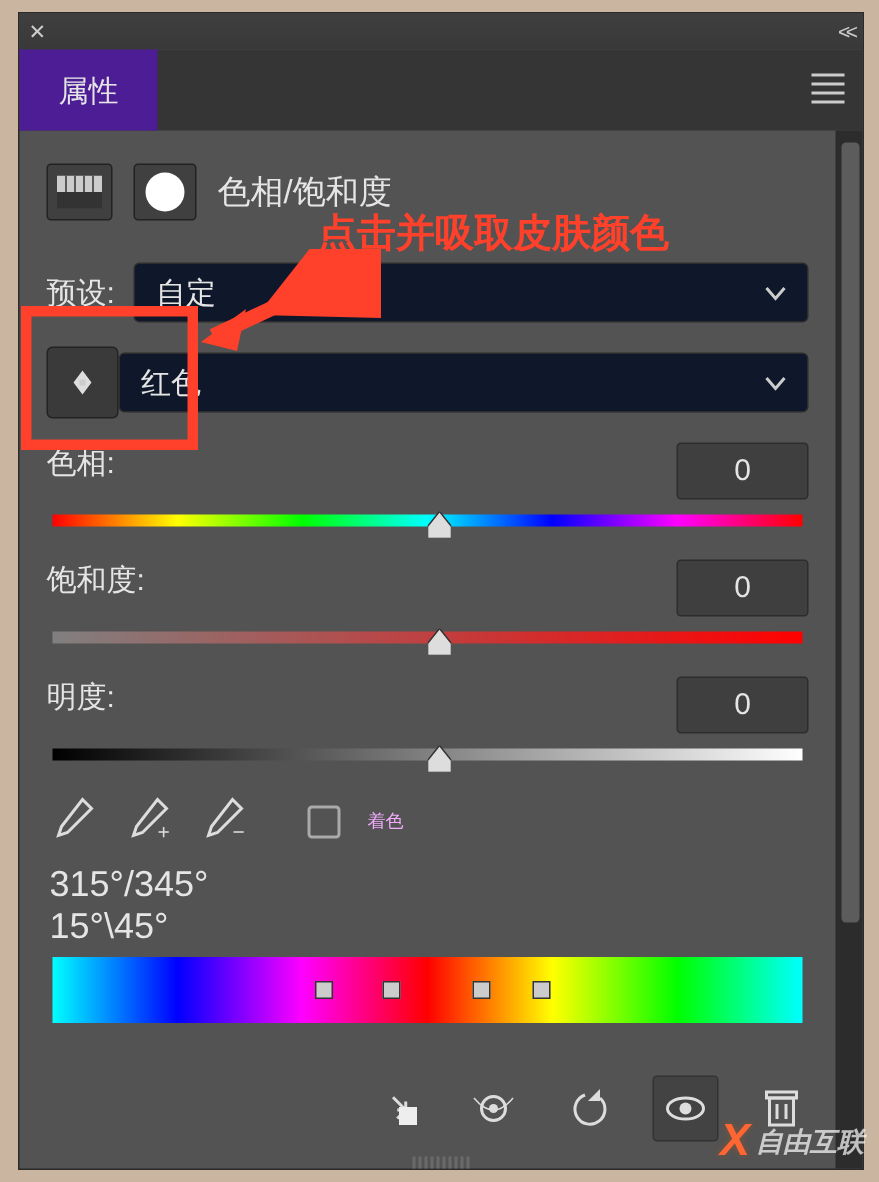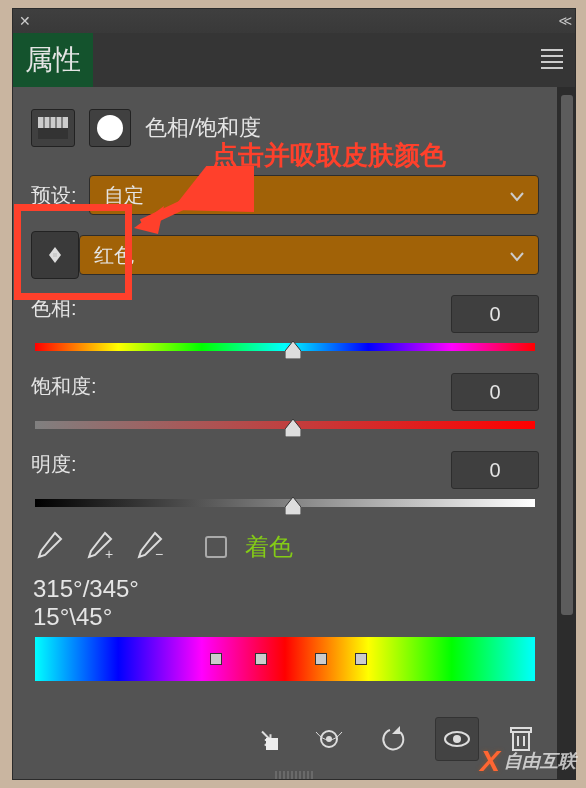--- a/index.html
+++ b/index.html
@@ -2,50 +2,50 @@
 <html><head>
 <meta charset="utf-8">
 <style>
 * { margin: 0; padding: 0; box-sizing: border-box; font-family: "Microsoft YaHei", Arial, sans-serif; }
 body { width: 586px; height: 788px; background: #c9b5a0; position: relative; overflow: hidden; }
 .panel { position: absolute; left: 12px; top: 8px; width: 564px; height: 772px; background: #535353; border: 1px solid #2b2b2b; }
 .title-bar { height: 24px; background: linear-gradient(#3f3f3f,#393939); display: flex; align-items: center; padding: 0 6px; justify-content: space-between; }
 .close-btn { width: 14px; height: 14px; color: #ccc; cursor: pointer; font-size: 14px; line-height: 1; }
 .collapse-btn { color: #ccc; font-size: 14px; letter-spacing: -3px; }
 .tab-strip { height: 54px; background: #353535; display: flex; align-items: flex-start; }
-.tab { background: #14532d; height: 54px; padding: 0 12px; display: flex; align-items: center; color: #e5e5e5; font-size: 28px; position: relative; }
+.tab { background: #4c1d95; height: 54px; padding: 0 26px; display: flex; align-items: center; color: #e5e5e5; font-size: 20px; position: relative; }
 .tab-menu { margin-left: auto; margin-right: 12px; margin-top: 16px; display: flex; flex-direction: column; gap: 4px; cursor: pointer; }
 .tab-menu span { display: block; width: 22px; height: 2px; background: #ccc; }
 .panel-body { position: absolute; left: 0; right: 0; top: 78px; bottom: 0; display: flex; }
 .content { flex: 1; padding: 22px 18px 17px 18px; position: relative; }
 .scrollbar-track { width: 18px; background: #2c2c2c; position: relative; }
 .scrollbar-thumb { position: absolute; left: 4px; right: 2px; top: 8px; height: 520px; background: #5c5c5c; border-radius: 3px; }
 .header-row { display: flex; align-items: center; gap: 14px; margin-bottom: 28px; }
 .icon-box { width: 44px; height: 38px; background: #404040; border: 1px solid #222; border-radius: 3px; display: flex; justify-content: center; align-items: center; }
 .mask-box { width: 42px; height: 38px; background: #404040; border: 1px solid #222; border-radius: 3px; display: flex; justify-content: center; align-items: center; }
 .mask-circle { width: 26px; height: 26px; background: #fff; border-radius: 50%; }
 .panel-title { color: #e5e5e5; font-size: 22px; }
 .form-row { display: flex; align-items: center; margin-bottom: 16px; }
 .label { color: #e5e5e5; font-size: 20px; min-width: 58px; text-align: left; }
-.select { flex: 1; background: #a16207; border: 1px solid #2d2d2d; border-radius: 4px; height: 40px; color: #e5e5e5; font-size: 20px; padding: 0 14px; display: flex; align-items: center; justify-content: space-between; cursor: pointer; }
+.select { flex: 1; background: #0f172a; border: 1px solid #2d2d2d; border-radius: 4px; height: 40px; color: #e5e5e5; font-size: 20px; padding: 0 14px; display: flex; align-items: center; justify-content: space-between; cursor: pointer; }
 .chevron { color: #ccc; }
 .eyedrop-tool { width: 48px; height: 48px; background: #3a3a3a; border: 1px solid #222; border-radius: 4px; display: flex; align-items: center; justify-content: center; cursor: pointer; }
 .slider-group { margin-bottom: 22px; }
 .slider-label-row { display: flex; justify-content: space-between; align-items: flex-start; margin-bottom: 10px; }
 .value-input { width: 88px; height: 38px; background: #3f3f3f; border: 1px solid #2d2d2d; border-radius: 3px; color: #e5e5e5; font-size: 20px; text-align: center; }
 .track { position: relative; height: 12px; margin: 0 4px; }
 .hue-track { height: 8px; background: linear-gradient(to right, #ff0000,#ffff00,#00ff00,#00ffff,#0000ff,#ff00ff,#ff0000); }
 .sat-track { height: 8px; background: linear-gradient(to right, #808080,#ff0000); }
 .light-track { height: 8px; background: linear-gradient(to right, #000,#808080,#fff); }
 .thumb { position: absolute; left: 50%; top: -2px; width: 16px; height: 18px; }
 .thumb svg { display: block; }
 .drip-row { display: flex; align-items: center; gap: 18px; margin: 22px 0 10px 2px; }
 .drip { cursor: pointer; color: #e0e0e0; }
 .checkbox-box { width: 22px; height: 22px; border: 2px solid #aaa; border-radius: 3px; margin-left: 22px; cursor: pointer; }
-.colorize-label { color: #84cc16; font-size: 24px; }
+.colorize-label { color: #f0abfc; font-size: 12px; }
 .range-row { display: flex; justify-content: flex-start; color: #e5e5e5; font-size: 24px; margin: 8px 2px 6px 2px; flex-direction: column; }
 .spectrum-block { position: relative; margin: 0 4px; }
 .spectrum { height: 22px; background: linear-gradient(to right,#00ffff,#0000ff,#ff00ff,#ff0000,#ffff00,#00ff00,#00ffff); }
 .range-handles { position: absolute; top: 20px; left: 0; right: 0; height: 10px; }
 .handle { position: absolute; width: 12px; height: 12px; background: #ccc; border: 1px solid #333; top: -4px; }
 .bottom-bar { position: absolute; left: 0; right: 18px; bottom: 6px; height: 68px; display: flex; align-items: center; justify-content: flex-end; gap: 20px; padding-right: 14px; }
 .bottom-icon-btn { width: 44px; height: 44px; background: #434343; border: 1px solid #333; border-radius: 3px; display: flex; align-items: center; justify-content: center; cursor: pointer; color: #ddd; }
 .bottom-bar .plain { width: 44px; height: 44px; display: flex; align-items: center; justify-content: center; cursor: pointer; color: #ddd; }
 .drag-handle { position: absolute; left: 50%; bottom: 0; transform: translateX(-50%); width: 110px; height: 8px; display: flex; gap: 2px; justify-content: center; }
 .drag-handle span { width: 2px; height: 8px; background: #6a6a6a; }

